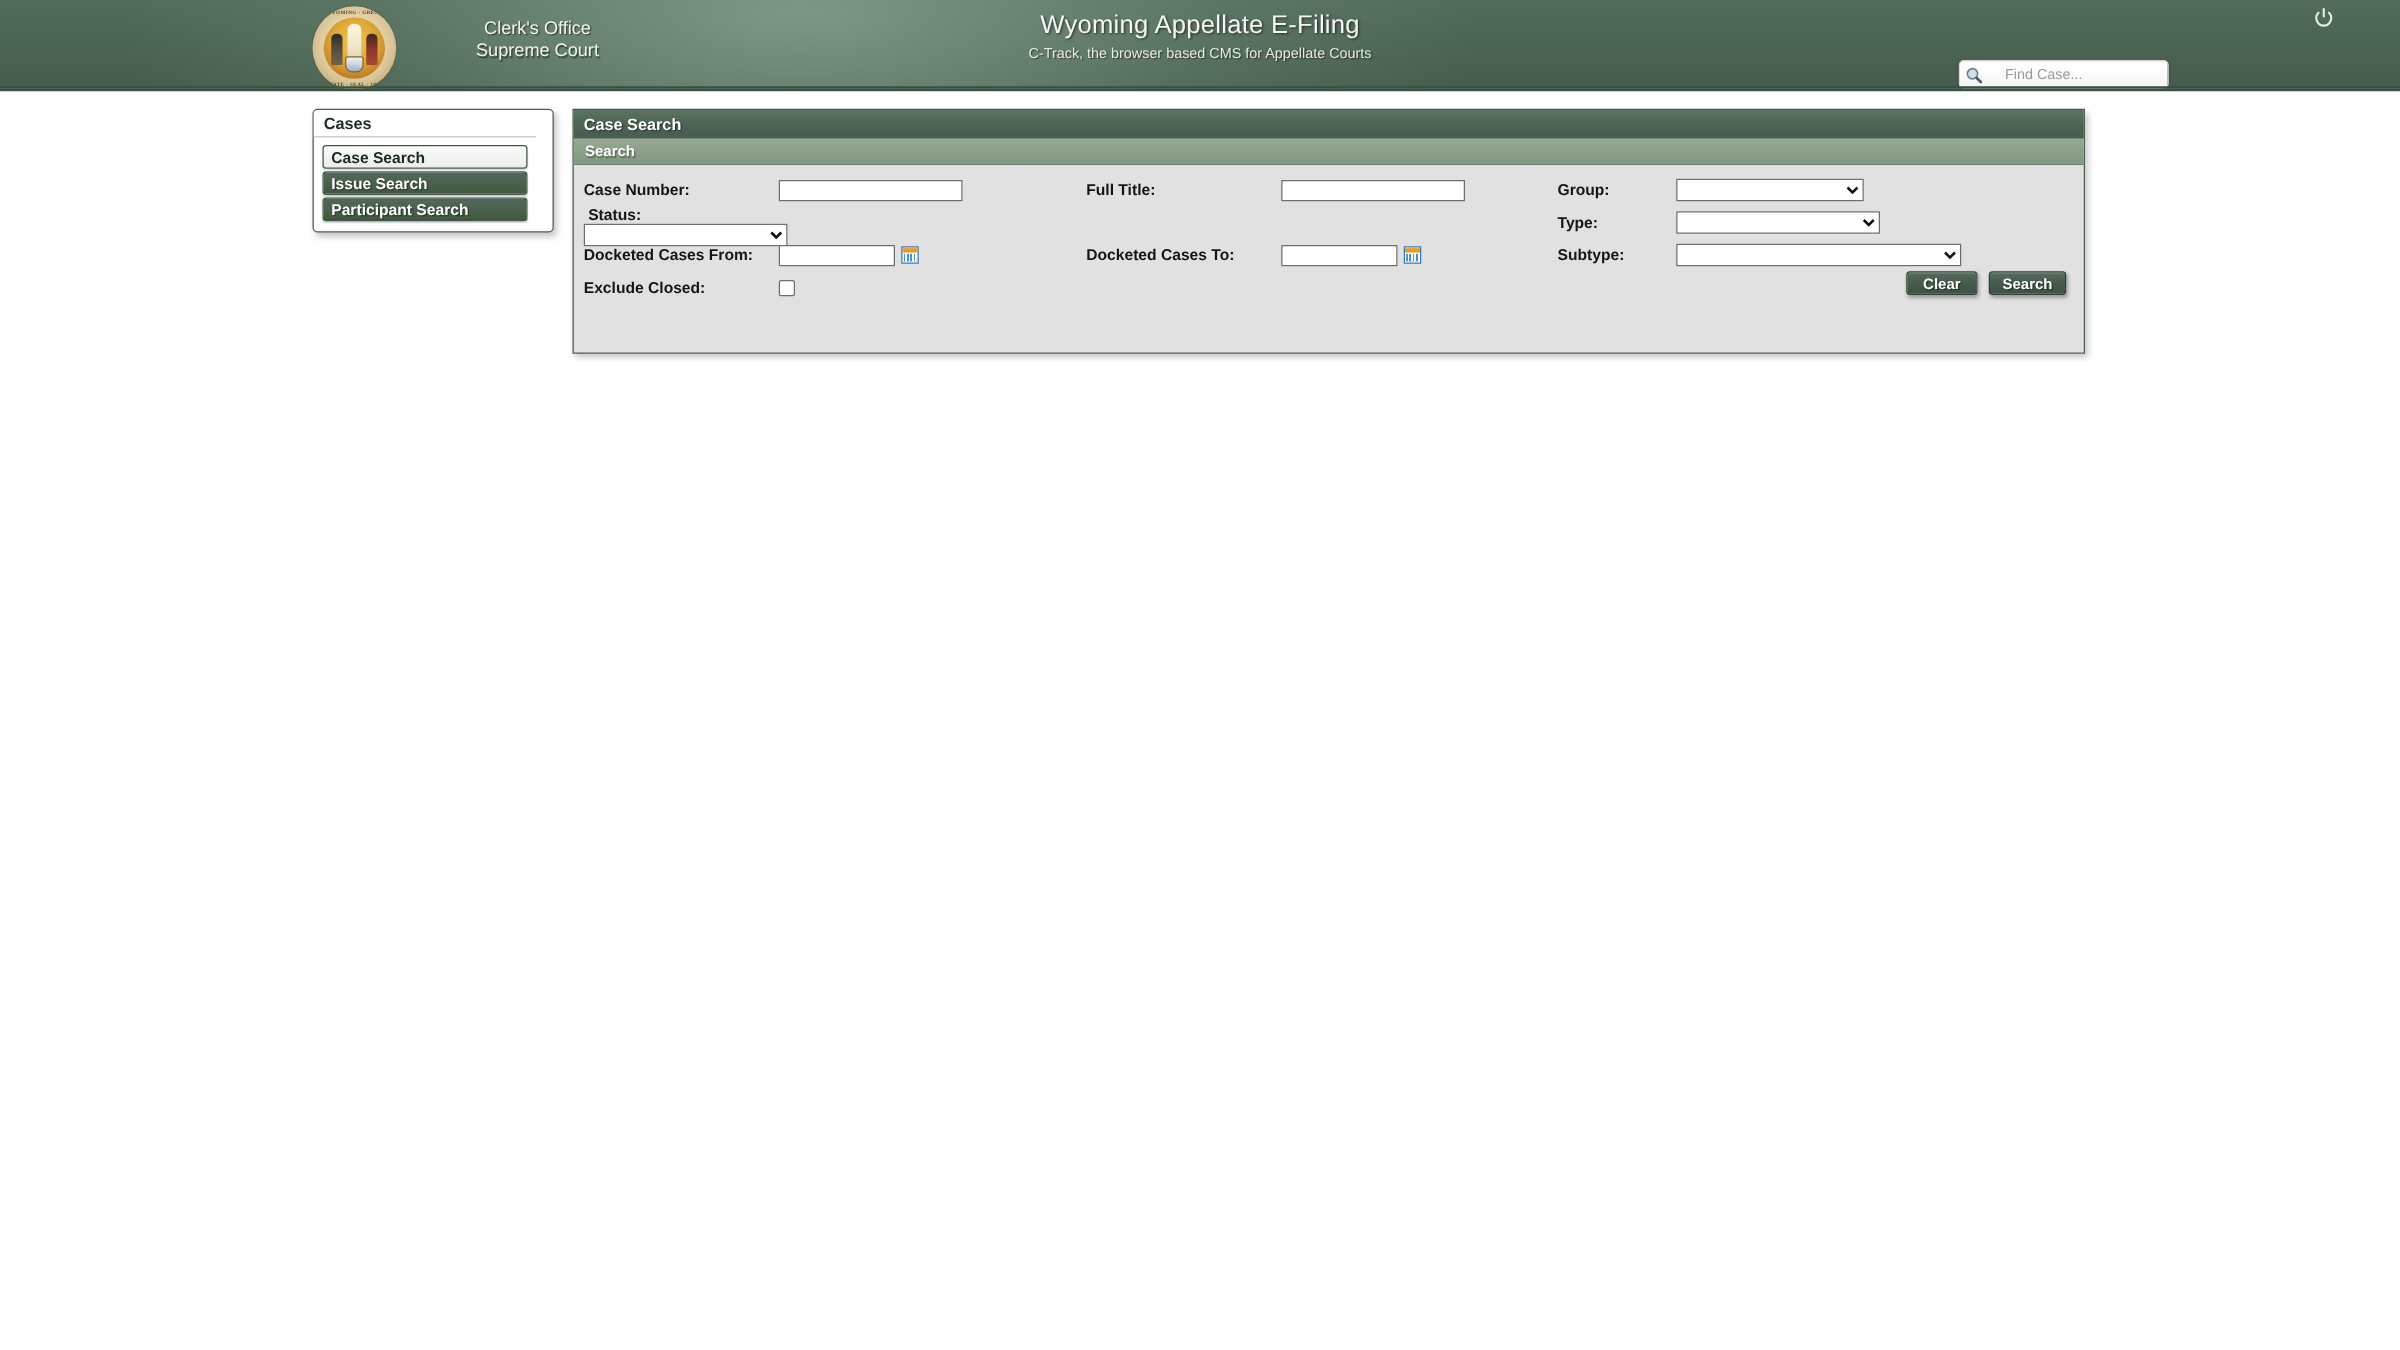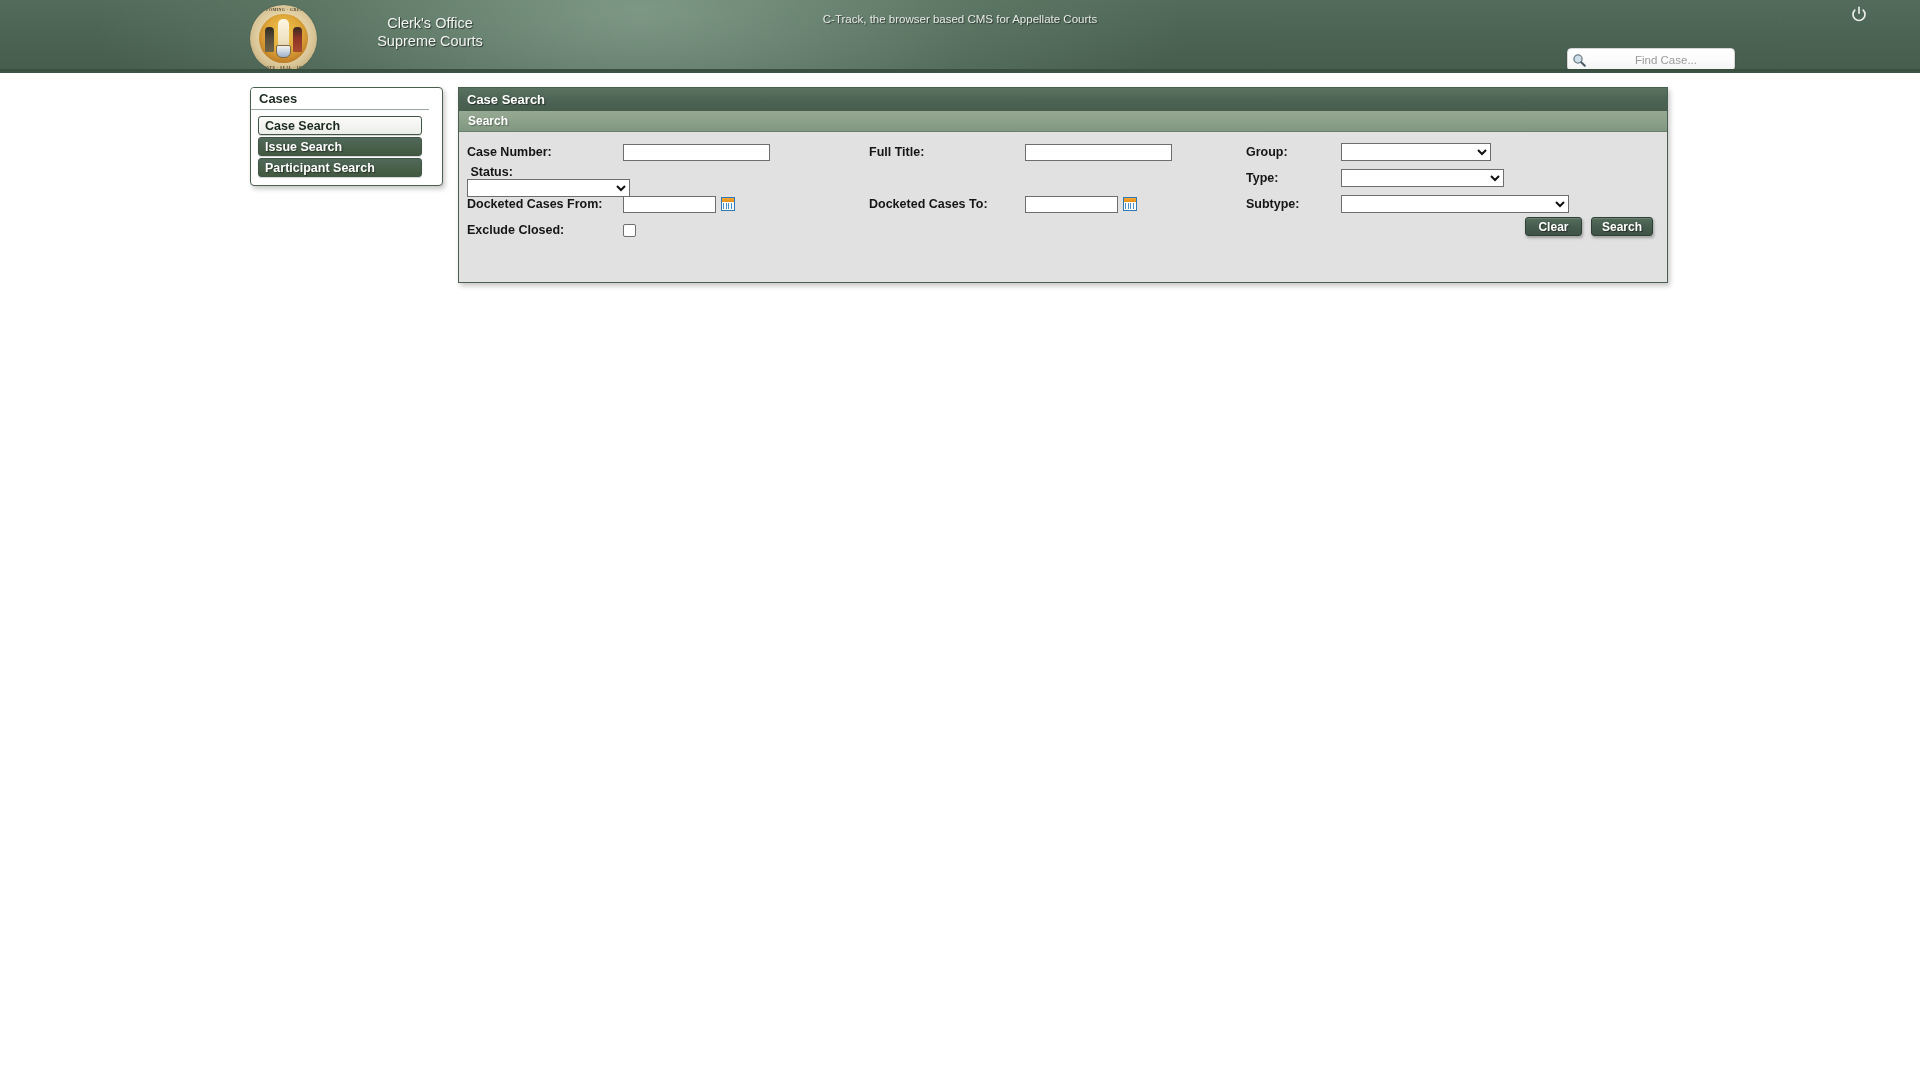--- a/index.html
+++ b/index.html
@@ -101,21 +101,21 @@
     width: 16px; height: 16px; cursor: pointer;
   }
 
   #find-case-box {
     position: absolute; right: 185px; top: 48px;
     width: 168px; height: 23px;
     background: linear-gradient(180deg, #ffffff 0%, #fbfbfb 55%, #f3f3f3 100%);
     border: 1px solid #d6d6d6;
     border-radius: 4px;
     box-shadow: 0 1px 2px rgba(0,0,0,0.28), inset 0 1px 0 #fff;
-    display: flex; align-items: center; gap: 31px;
+    display: flex; align-items: center;
   }
   #find-case-icon {
     width: 22px; height: 21px; flex: 0 0 22px;
     display: flex; align-items: center; justify-content: center;
     cursor: pointer;
   }
   #find-case-input {
     flex: 1 1 auto; height: 19px;
     border: none; outline: none; background: transparent;
     font-family: "Liberation Sans", sans-serif;
@@ -268,24 +268,25 @@
       <div class="fig-left"></div>
       <div class="fig-center"></div>
       <div class="fig-right"></div>
       <div class="shield"></div>
     </div>
     <div class="ring-text-bot">· STATE · SEAL · 1890 ·</div>
   </div>
 
   <div id="court-label">
     <div>Clerk's Office</div>
-    <div>Supreme Courts</div>
+    <div>Supreme Court</div>
   </div>
 
   <div id="header-title-block">
+    <div id="header-title">Wyoming Appellate E-Filing</div>
     <div id="header-subtitle">C-Track, the browser based CMS for Appellate Courts</div>
   </div>
 
   <div id="logout-icon">
     <svg width="16" height="16" viewBox="0 0 16 16" aria-hidden="true">
       <path d="M3.8 4.2 A6 6 0 1 0 12.2 4.2" fill="none" stroke="#e8ece8" stroke-width="1.7" stroke-linecap="round"></path>
       <line x1="8" y1="1.3" x2="8" y2="7.1" stroke="#e8ece8" stroke-width="1.7" stroke-linecap="round"></line>
     </svg>
   </div>
 

